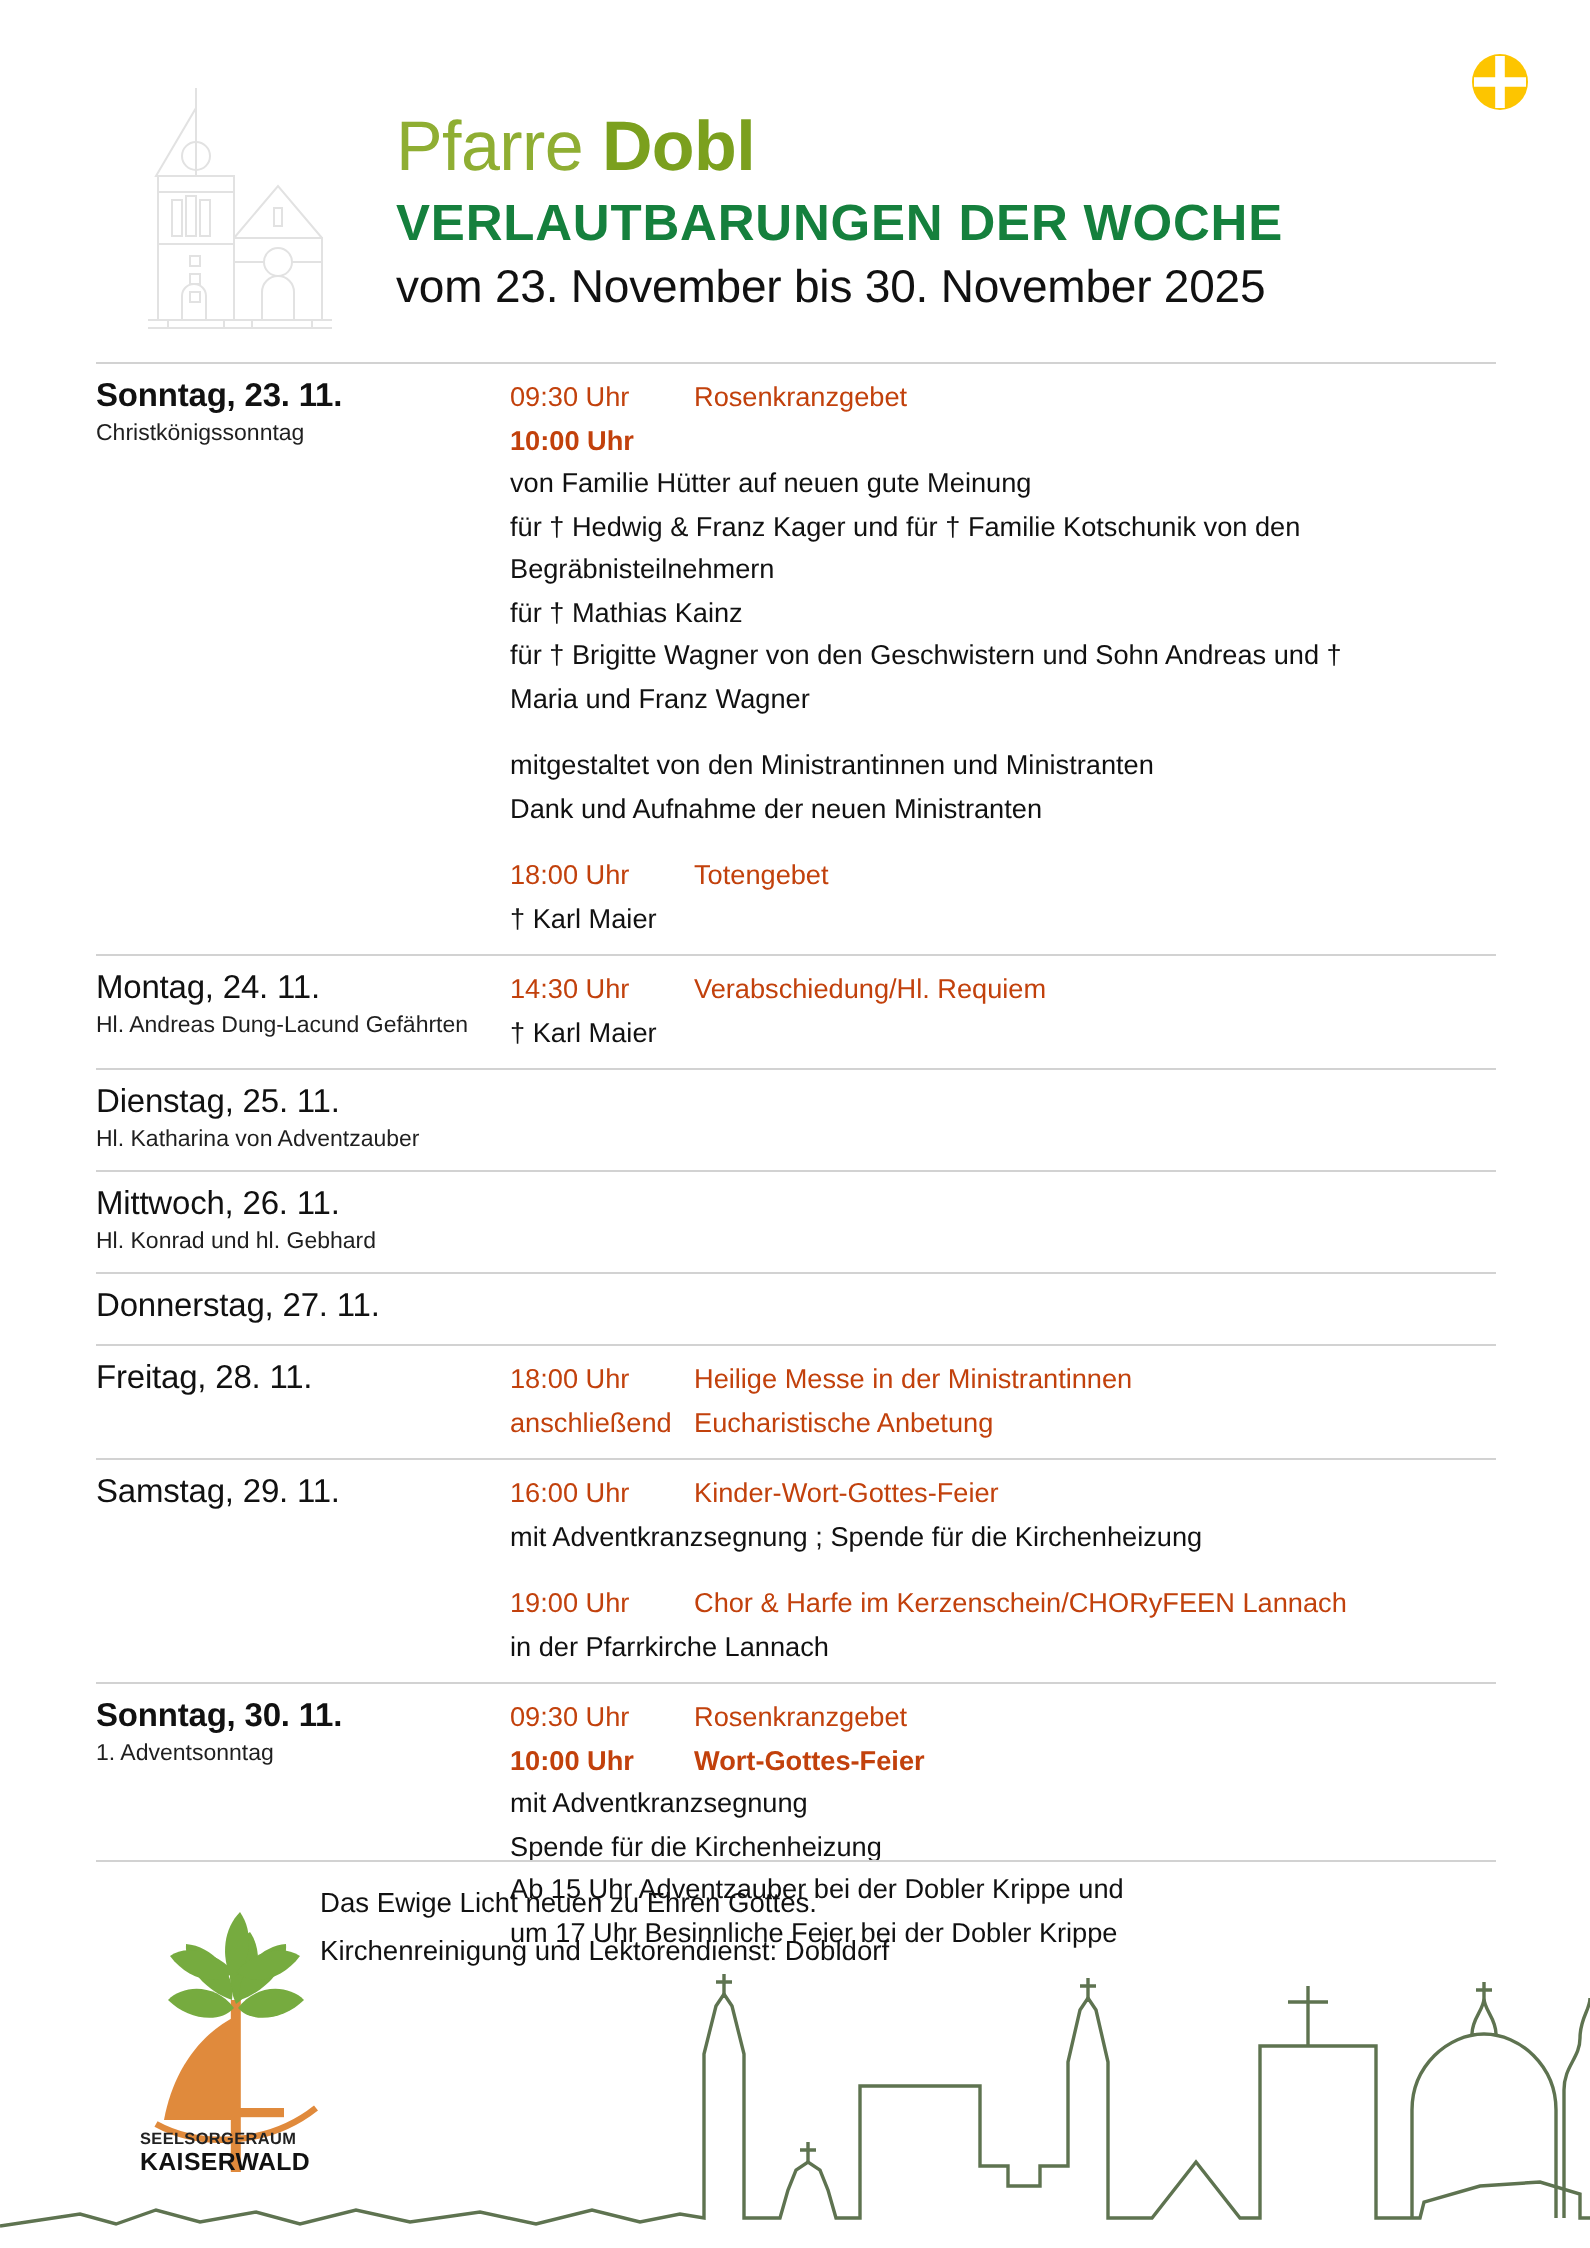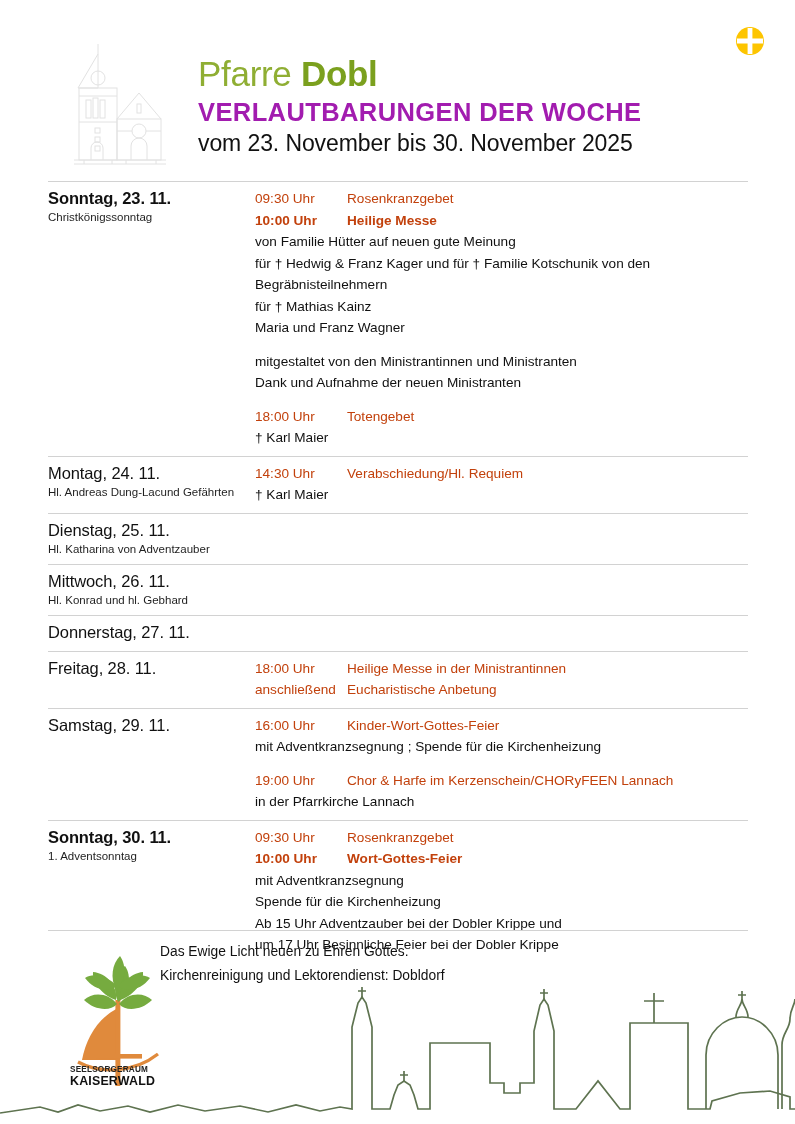--- a/index.html
+++ b/index.html
@@ -52,21 +52,21 @@
   }
   .title-line1 b {
     font-weight: 700;
     color: #7ba01e;
   }
   .title-line2 {
     font-size: 25.5px;
     line-height: 32px;
     font-weight: 700;
     letter-spacing: 0.4px;
-    color: #a21caf;
+    color: #15803d;
     white-space: nowrap;
   }
   .title-line3 {
     font-size: 23px;
     line-height: 30px;
     font-weight: 400;
     letter-spacing: -0.1px;
     color: #111111;
     white-space: nowrap;
   }
@@ -242,26 +242,26 @@
         <div class="day-saint">Christkönigssonntag</div>
       </div>
       <div class="events-col">
         <div class="event-group">
           <div class="ev-line">
             <div class="ev-time">09:30 Uhr</div>
             <div class="ev-desc">Rosenkranzgebet</div>
           </div>
           <div class="ev-line strong">
             <div class="ev-time">10:00 Uhr</div>
-            <div class="ev-desc">Heilige Messe</div>
           </div>
           <div class="ev-full">von Familie Hütter auf neuen gute Meinung</div>
           <div class="ev-full">für † Hedwig &amp; Franz Kager und für † Familie Kotschunik von den</div>
           <div class="ev-full">Begräbnisteilnehmern</div>
           <div class="ev-full">für † Mathias Kainz</div>
+          <div class="ev-full">für † Brigitte Wagner von den Geschwistern und Sohn Andreas und †</div>
           <div class="ev-full">Maria und Franz Wagner</div>
         </div>
         <div class="event-group">
           <div class="ev-full">mitgestaltet von den Ministrantinnen und Ministranten</div>
           <div class="ev-full">Dank und Aufnahme der neuen Ministranten</div>
         </div>
         <div class="event-group">
           <div class="ev-line">
             <div class="ev-time">18:00 Uhr</div>
             <div class="ev-desc">Totengebet</div>

